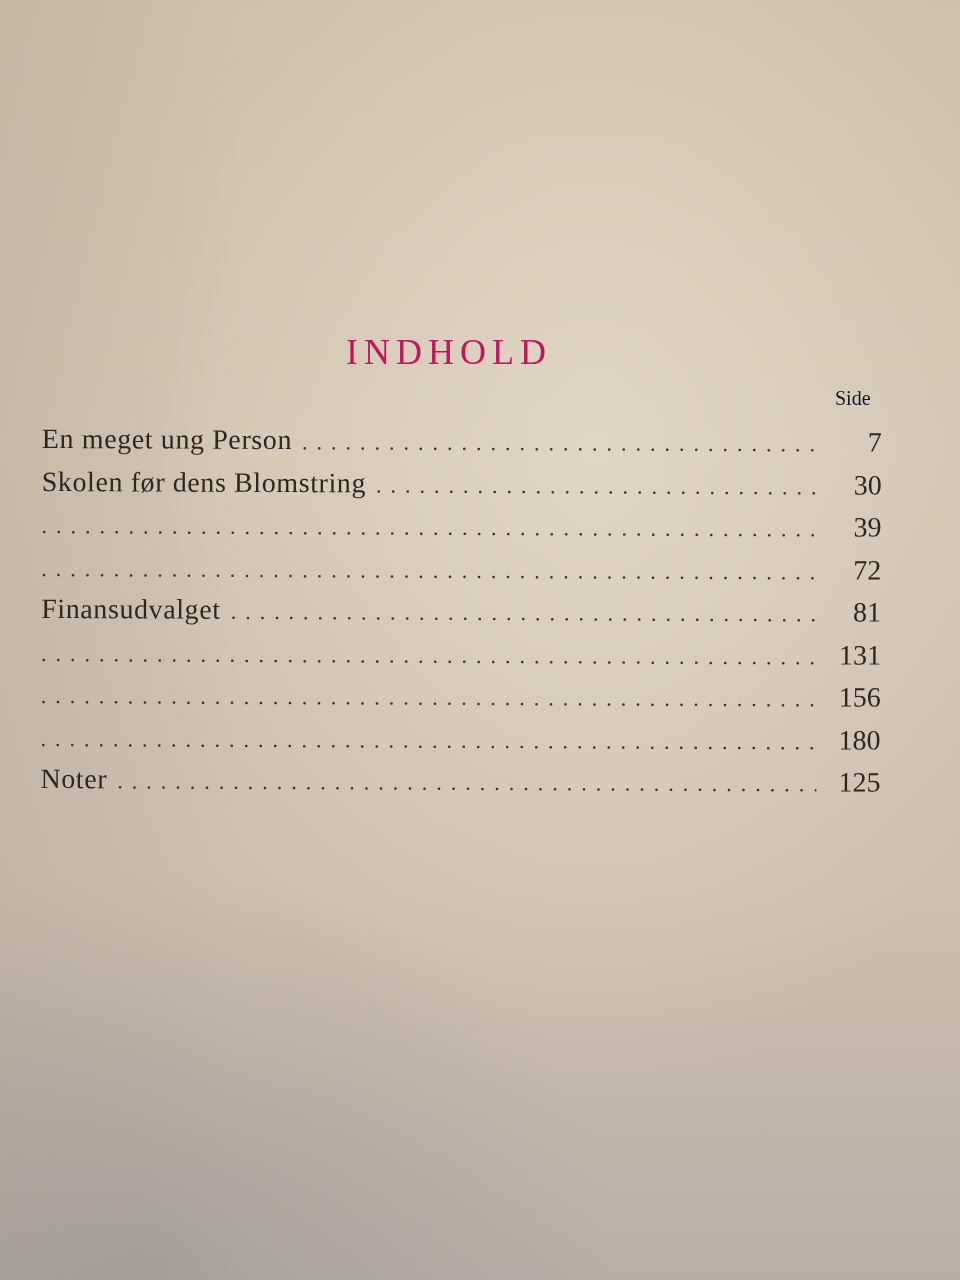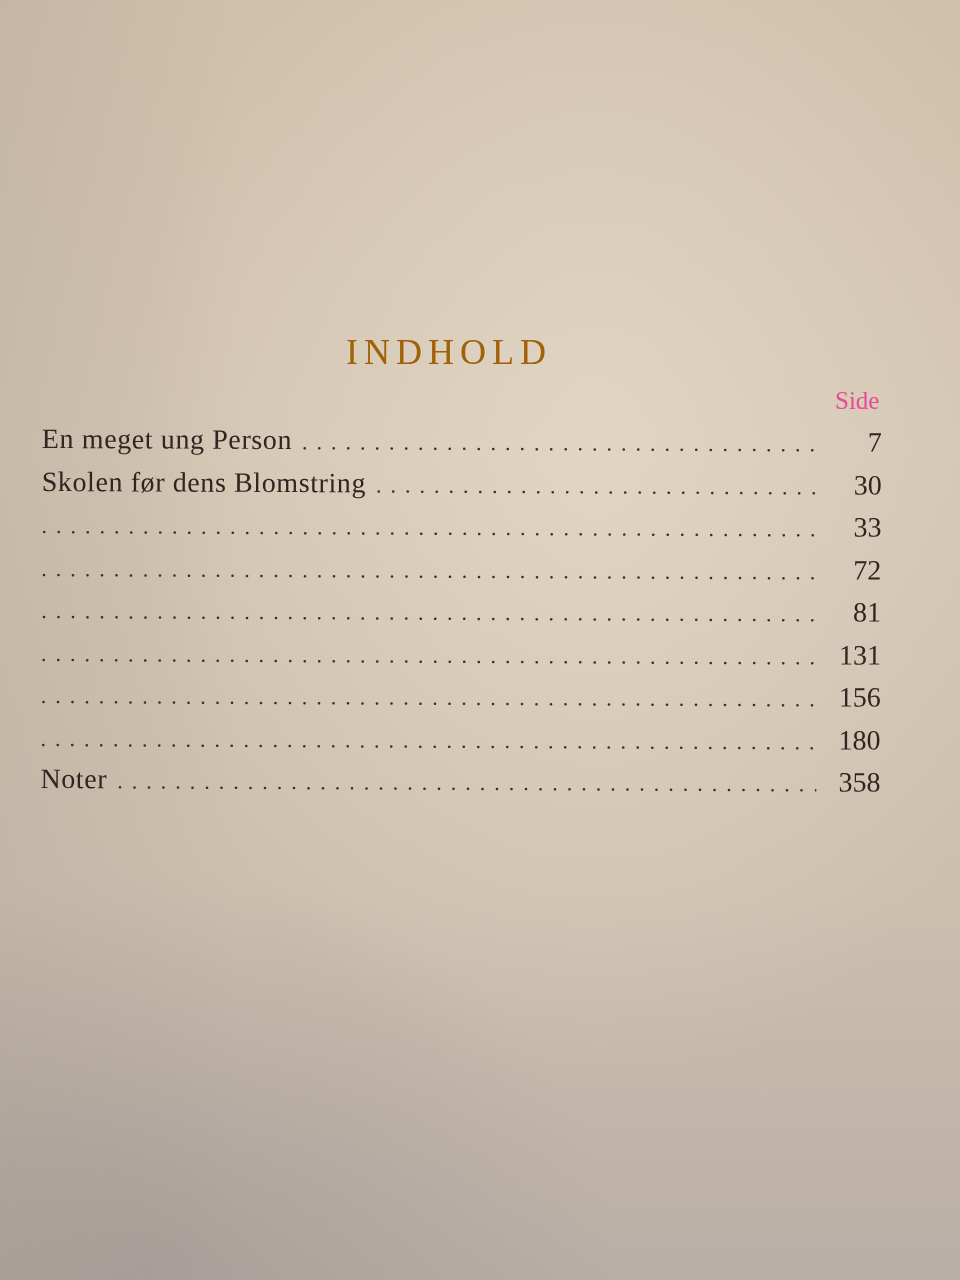--- a/index.html
+++ b/index.html
@@ -24,29 +24,29 @@
       width: 620px; height: 420px;
       background: radial-gradient(ellipse at 25% 95%, rgba(120,115,120,0.25) 0%, rgba(120,115,120,0) 70%);
       pointer-events: none;
     }
     .toc-title {
       position: absolute;
       left: 346px;
       top: 334px;
       font-size: 36px;
       letter-spacing: 6px;
-      color: #a16207;
+      color: #be185d;
       line-height: 1;
     }
     .side-label {
       position: absolute;
       left: 835px;
       top: 388px;
-      font-size: 25px;
-      color: #ec4899;
+      font-size: 20px;
+      color: #0f172a;
       line-height: 1;
     }
     .toc-list {
       position: absolute;
       left: 42px;
       top: 418px;
       width: 840px;
       transform: rotate(0.25deg);
       transform-origin: left top;
     }
@@ -95,40 +95,41 @@
     <span class="leader"></span>
     <span class="page">7</span>
   </div>
   <div class="toc-row">
     <span class="title">Skolen før dens Blomstring</span>
     <span class="leader"></span>
     <span class="page">30</span>
   </div>
   <div class="toc-row">
     <span class="leader"></span>
-    <span class="page">33</span>
+    <span class="page">39</span>
   </div>
   <div class="toc-row">
     <span class="leader"></span>
     <span class="page">72</span>
   </div>
   <div class="toc-row">
+    <span class="title">Finansudvalget</span>
     <span class="leader"></span>
     <span class="page">81</span>
   </div>
   <div class="toc-row">
     <span class="leader"></span>
     <span class="page">131</span>
   </div>
   <div class="toc-row">
     <span class="leader"></span>
     <span class="page">156</span>
   </div>
   <div class="toc-row">
     <span class="leader"></span>
     <span class="page">180</span>
   </div>
   <div class="toc-row">
     <span class="title">Noter</span>
     <span class="leader"></span>
-    <span class="page">358</span>
+    <span class="page">125</span>
   </div>
 </div>
 
 </body></html>

